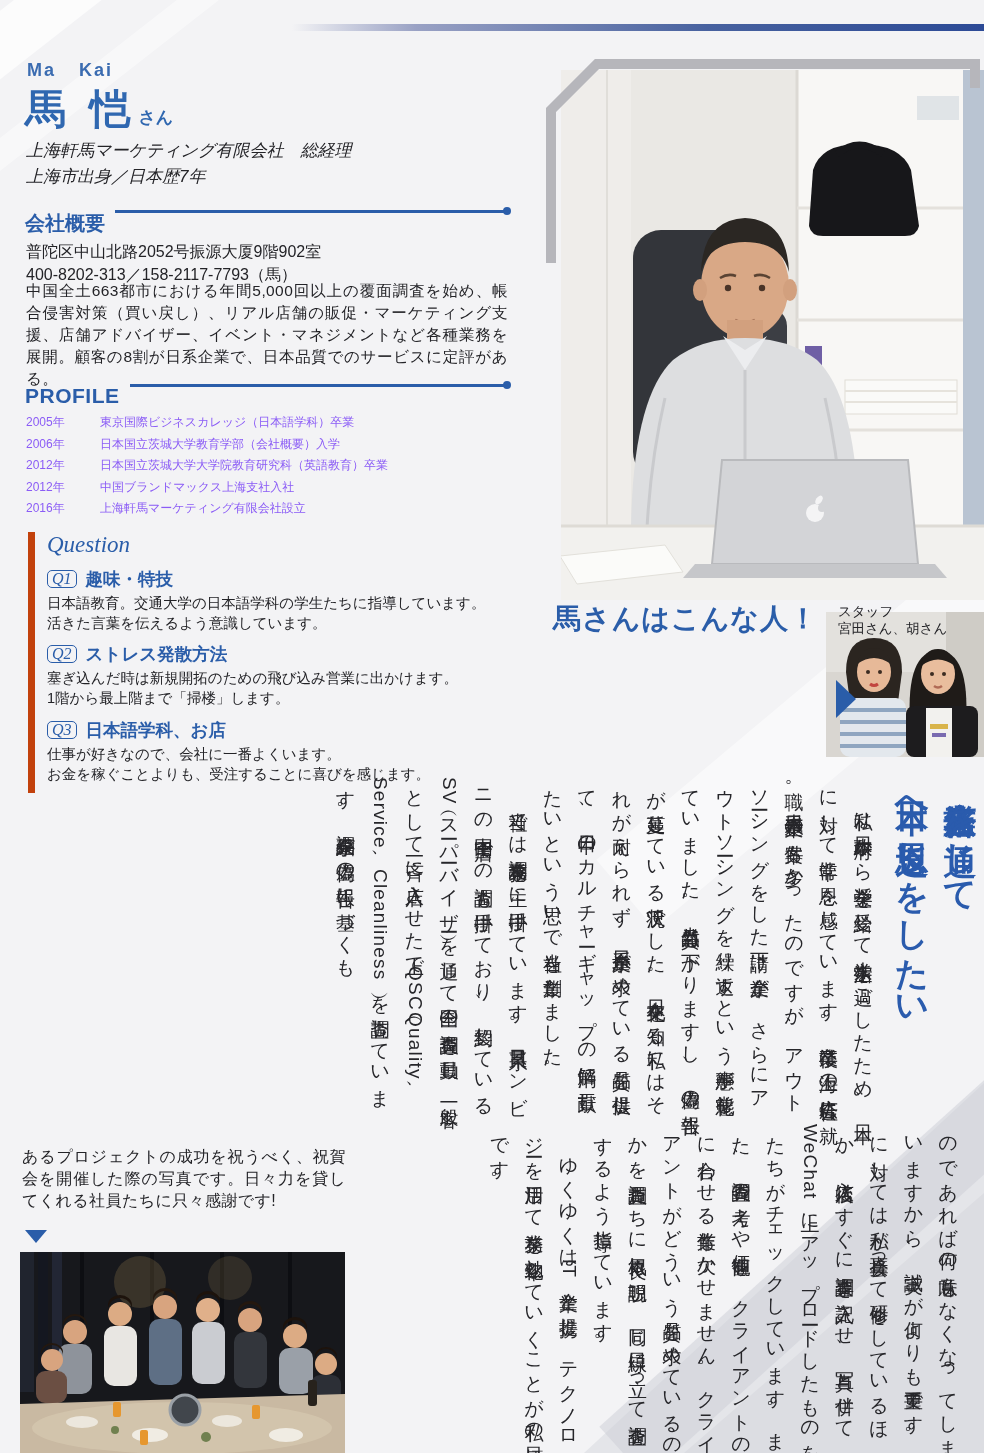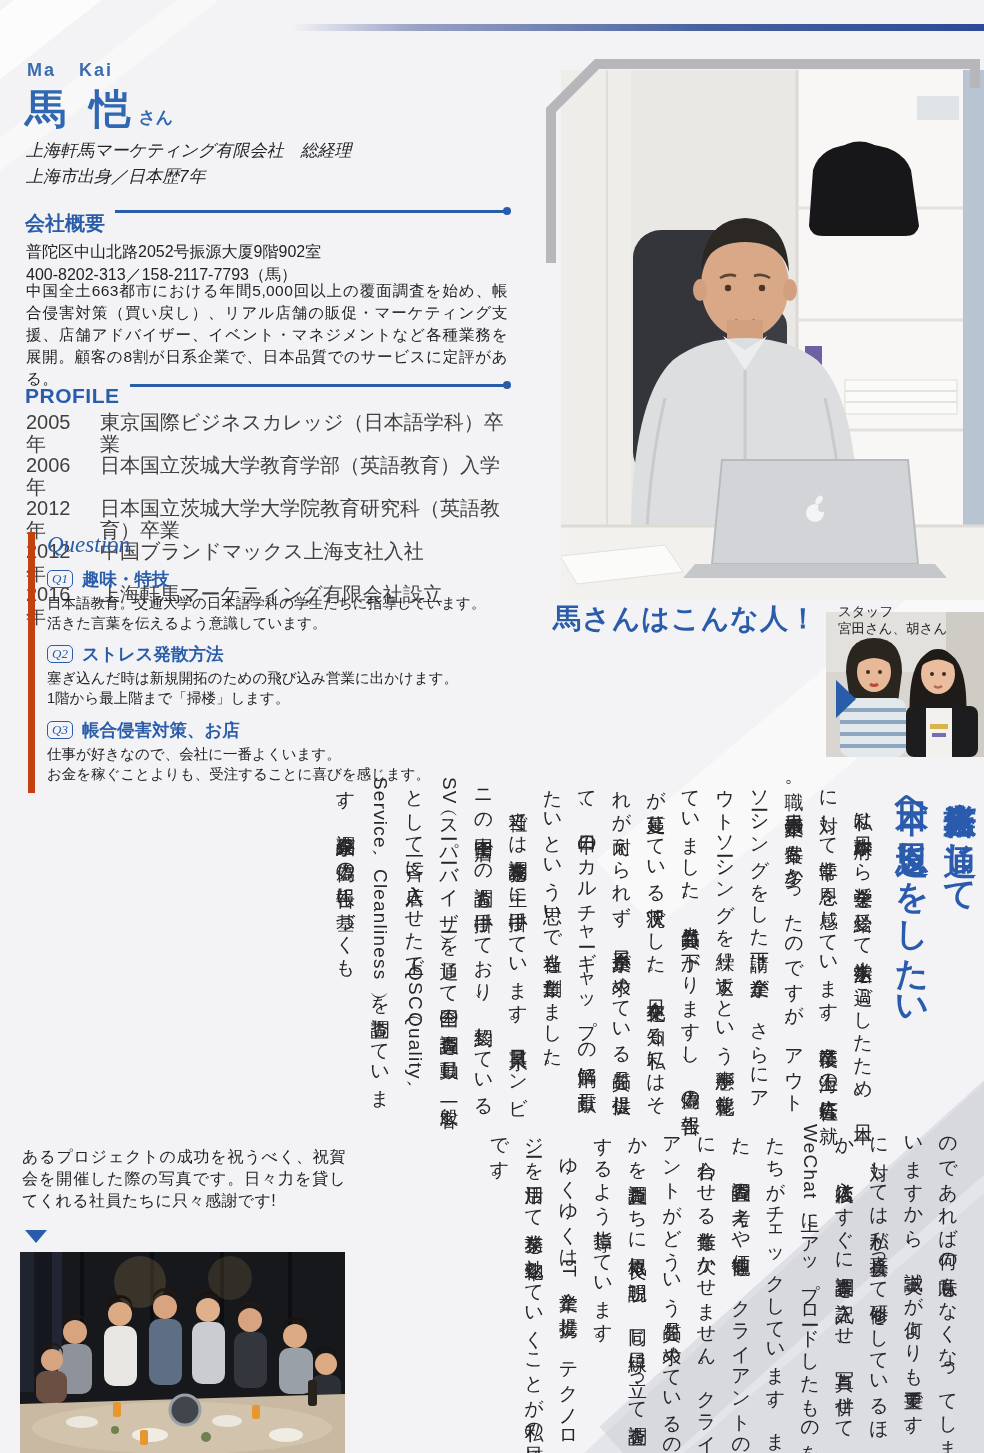--- a/index.html
+++ b/index.html
@@ -29,30 +29,30 @@
   
   .sechead{position:absolute;left:25px;width:484px;display:flex;z-index:2;}
   .sechead .t{font-weight:bold;color:#2a5da9;white-space:nowrap;}
   .sechead .rule{flex:1;height:2.5px;background:#2a5da9;margin-left:10px;position:relative;}
   .sechead .rule::after{content:"";position:absolute;right:-2px;top:-2.8px;width:8px;height:8px;border-radius:50%;background:#2a5da9;}
   .company-head{top:210px;}.company-head .t{font-size:20px;}
   .profile-head{top:384px;}.profile-head .t{font-size:21px;letter-spacing:.5px;}
   .company-addr{position:absolute;left:26px;top:240px;z-index:2;font-size:16px;line-height:1.45;color:#232327;}
   .company-desc{position:absolute;left:26px;top:276px;width:482px;z-index:2;font-size:15.5px;
                 line-height:1.42;letter-spacing:.4px;text-align:justify;color:#232327;}
-  .profile-list{position:absolute;left:26px;top:412px;width:484px;z-index:2;font-size:20px;color:#404040;}
+  .profile-list{position:absolute;left:26px;top:412px;width:484px;z-index:2;font-size:12px;color:#8b5cf6;}
   .profile-row{display:flex;line-height:21.5px;}
   .profile-row .yr{width:60px;flex:none;}
   .profile-row .tx{margin-left:14px;}
   
   .qwrap{position:absolute;left:28px;top:532px;width:480px;z-index:2;border-left:7px solid #c2410c;padding-left:12px;}
   .qtitle{font-family:"Liberation Serif","DejaVu Serif",serif;font-style:italic;font-size:23px;color:#2a5da9;margin-bottom:9px;}
   .qitem{margin-bottom:9px;}
   .qhead{display:flex;align-items:center;margin-bottom:3px;}
-  .qbadge{font-family:"Liberation Serif","DejaVu Serif",serif;font-style:italic;font-size:13px;color:#2a5da9;
+  .qbadge{font-family:"Liberation Serif","DejaVu Serif",serif;font-style:italic;font-size:16px;color:#2a5da9;
           border:1.5px solid #2a5da9;border-radius:5px;padding:0 4px;line-height:16px;}
   .qname{font-size:17.5px;font-weight:bold;color:#2a5da9;margin-left:9px;}
   .qans{font-size:14.5px;line-height:1.36;color:#232327;white-space:pre-line;}
   
   .mainphoto{position:absolute;left:545px;top:58px;width:439px;height:542px;z-index:1;}
   .staffphoto{position:absolute;left:826px;top:612px;width:158px;height:145px;z-index:1;}
   .dinnerphoto{position:absolute;left:20px;top:1252px;width:325px;height:201px;z-index:1;}
   
   .testi-row{position:absolute;left:553px;top:600px;z-index:2;display:flex;align-items:flex-end;}
   .testi-h{font-size:28px;font-weight:bold;color:#2a5da9;letter-spacing:1px;}
@@ -111,21 +111,21 @@
     <span class="t">PROFILE</span>
     <span class="rule"></span>
   </div>
   <div class="profile-list">
     <div class="profile-row">
       <span class="yr">2005年</span>
       <span class="tx">東京国際ビジネスカレッジ（日本語学科）卒業</span>
     </div>
     <div class="profile-row">
       <span class="yr">2006年</span>
-      <span class="tx">日本国立茨城大学教育学部（英語教育）入学</span>
+      <span class="tx">日本国立茨城大学教育学部（会社概要）入学</span>
     </div>
     <div class="profile-row">
       <span class="yr">2012年</span>
       <span class="tx">日本国立茨城大学大学院教育研究科（英語教育）卒業</span>
     </div>
     <div class="profile-row">
       <span class="yr">2012年</span>
       <span class="tx">中国ブランドマックス上海支社入社</span>
     </div>
     <div class="profile-row">
@@ -148,21 +148,21 @@
       <div class="qhead">
         <span class="qbadge">Q2</span>
         <span class="qname">ストレス発散方法</span>
       </div>
       <div class="qans">塞ぎ込んだ時は新規開拓のための飛び込み営業に出かけます。
 1階から最上階まで「掃楼」します。</div>
     </div>
     <div class="qitem">
       <div class="qhead">
         <span class="qbadge">Q3</span>
-        <span class="qname">帳合侵害対策、お店</span>
+        <span class="qname">日本語学科、お店</span>
       </div>
       <div class="qans">仕事が好きなので、会社に一番よくいます。
 お金を稼ぐことよりも、受注することに喜びを感じます。</div>
     </div>
   </div>
 
   <svg class="mainphoto" viewBox="0 0 439 542">
     <defs>
         <clipPath id="mpclip">
           <rect x="16" y="12" width="423" height="530"></rect>

